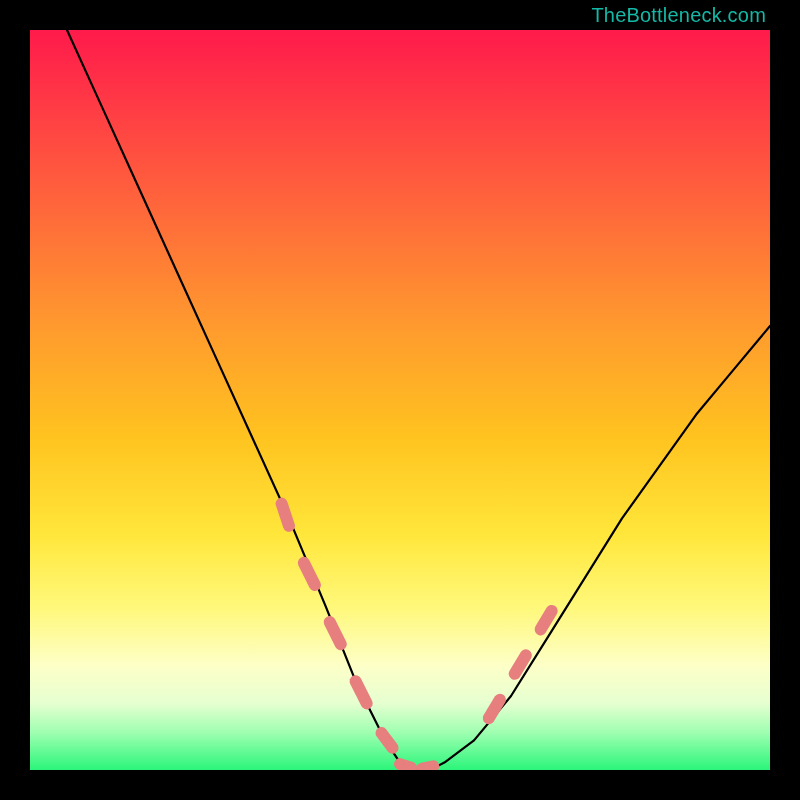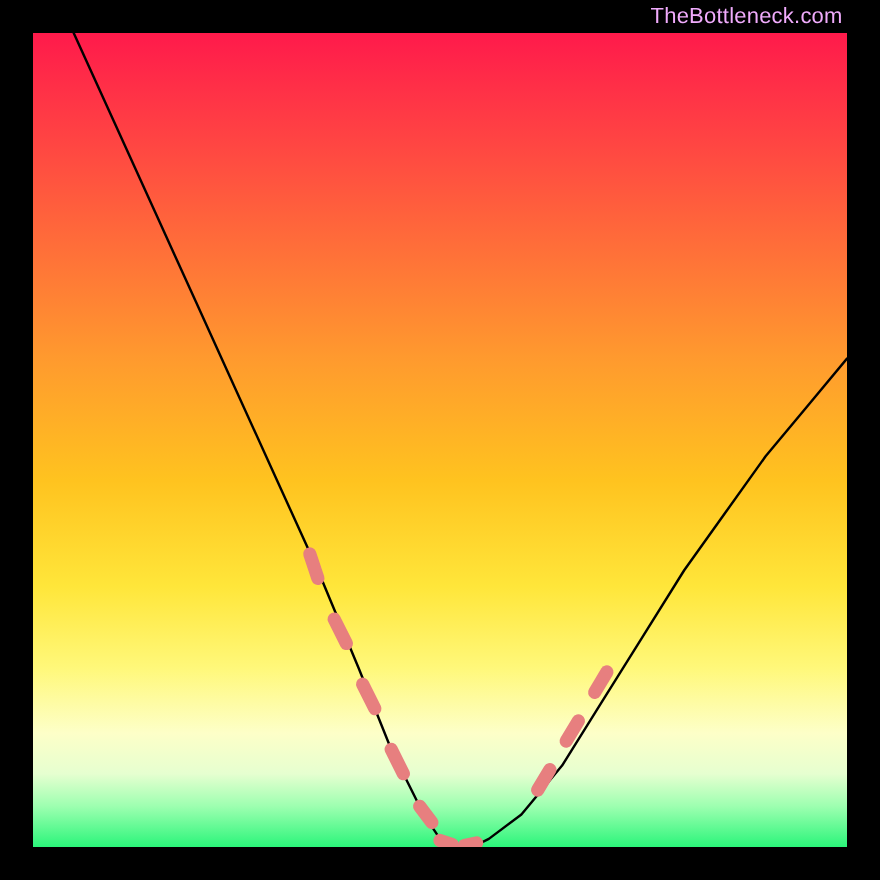--- a/index.html
+++ b/index.html
@@ -37,21 +37,21 @@
       #e6ffd0 91%,
       #9dffb0 95%,
       #2bf57a 100%
     );
     overflow: hidden;
   }
   .watermark {
     position: absolute;
     top: 4px;
     right: 34px;
-    color: #f0abfc;
+    color: #14b8a6;
     font-size: 20px;
     letter-spacing: 0.2px;
     user-select: none;
   }
   svg.curve {
     position: absolute;
     left: 0;
     top: 0;
     width: 740px;
     height: 740px;

